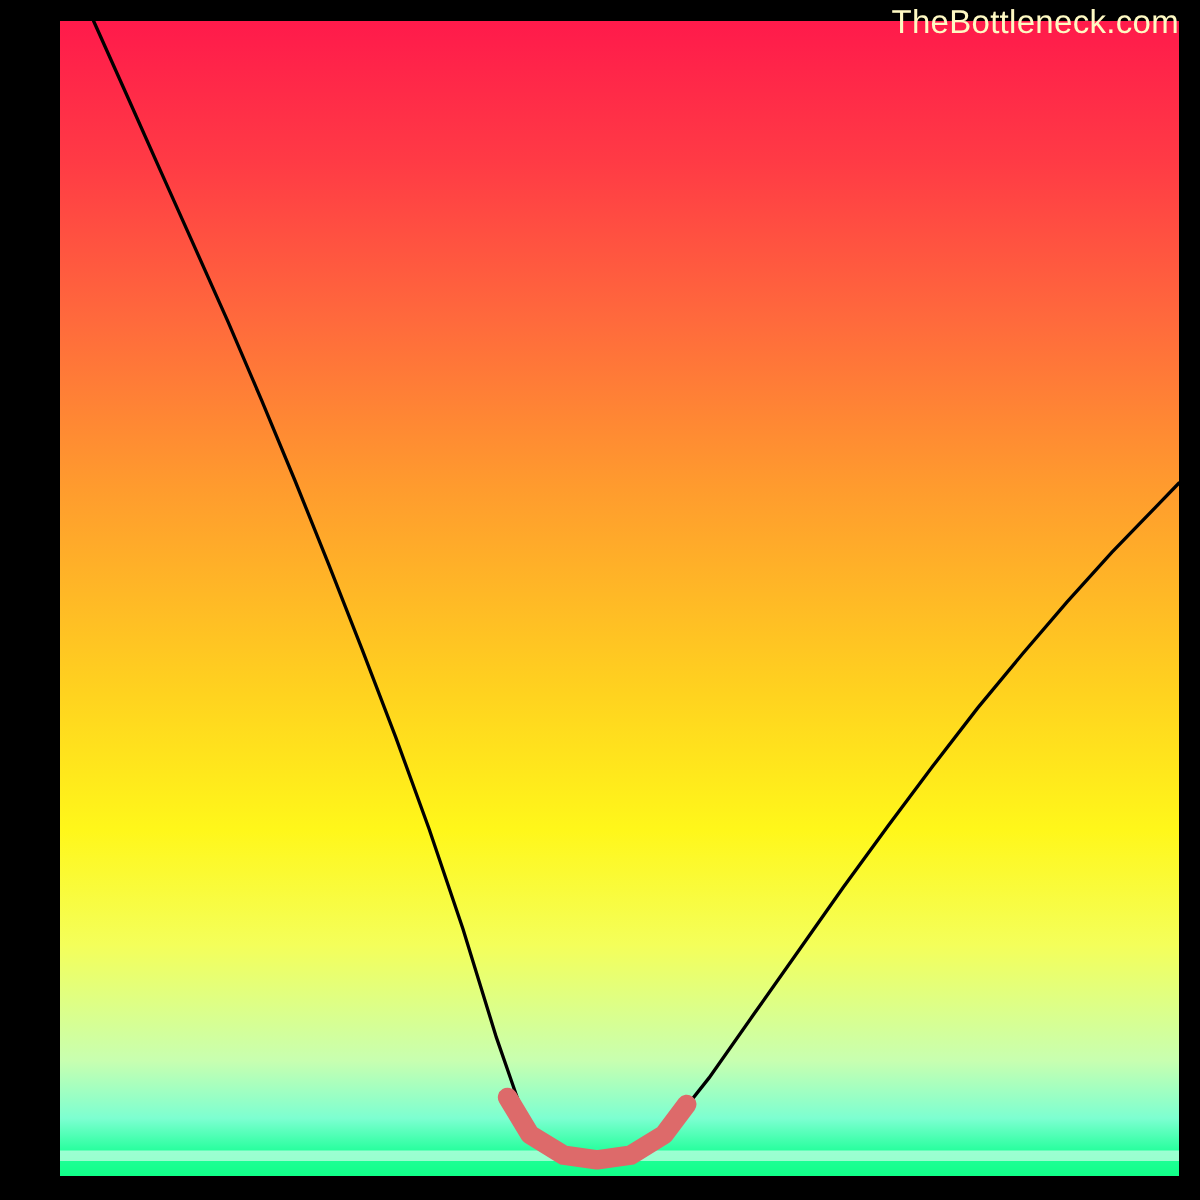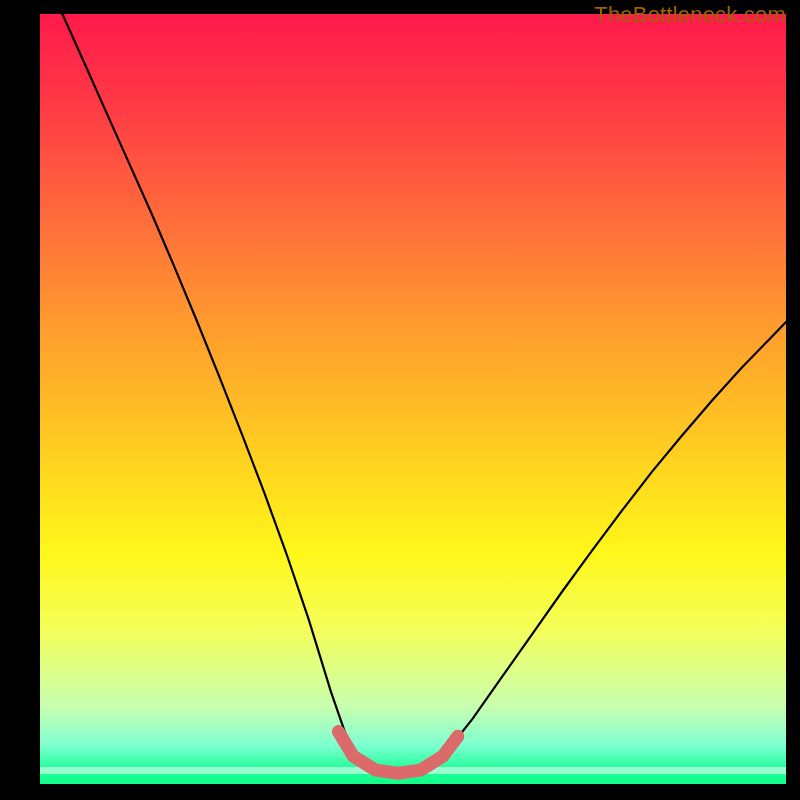--- a/index.html
+++ b/index.html
@@ -45,21 +45,21 @@
     bottom: 10px;
     width: 100%;
     height: 7px;
     background: #ffffff;
     opacity: 0.55;
   }
   .watermark {
     position: absolute;
     top: 2px;
     right: 14px;
-    color: #a16207;
+    color: #fef9c3;
     font-size: 22px;
     font-weight: 500;
     letter-spacing: 0.2px;
     user-select: none;
   }
   svg.curves {
     position: absolute;
     left: 0;
     top: 0;
     width: 100%;

